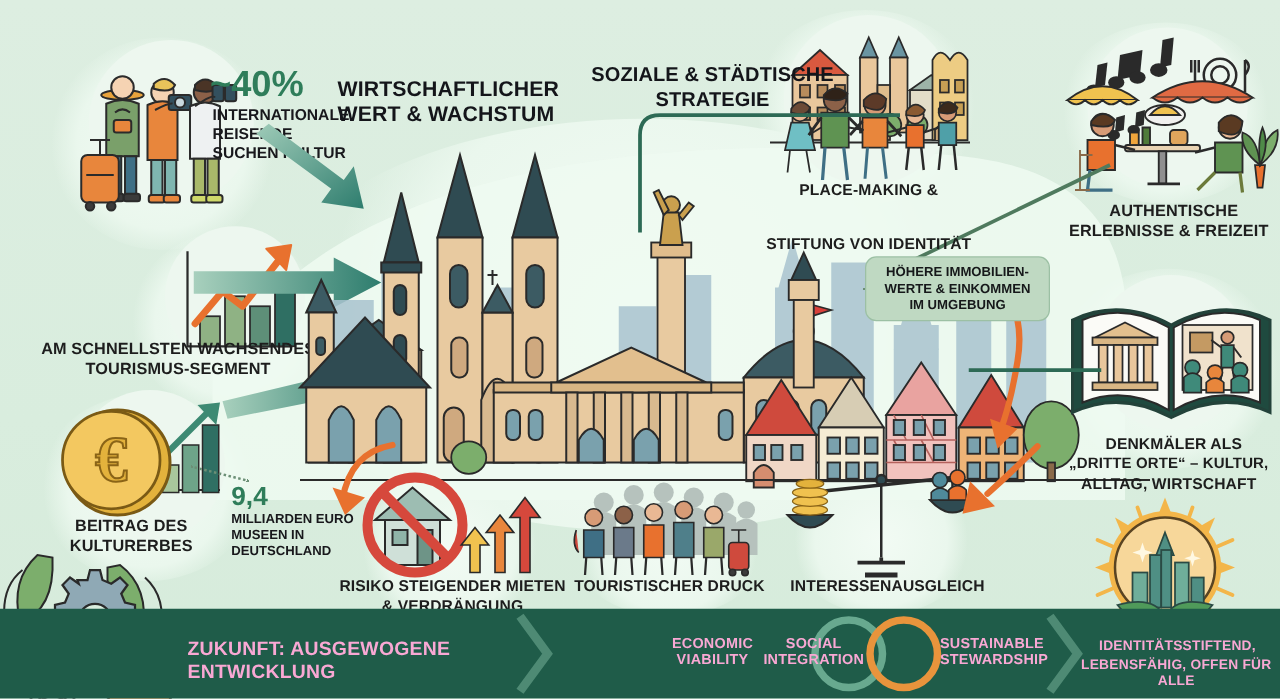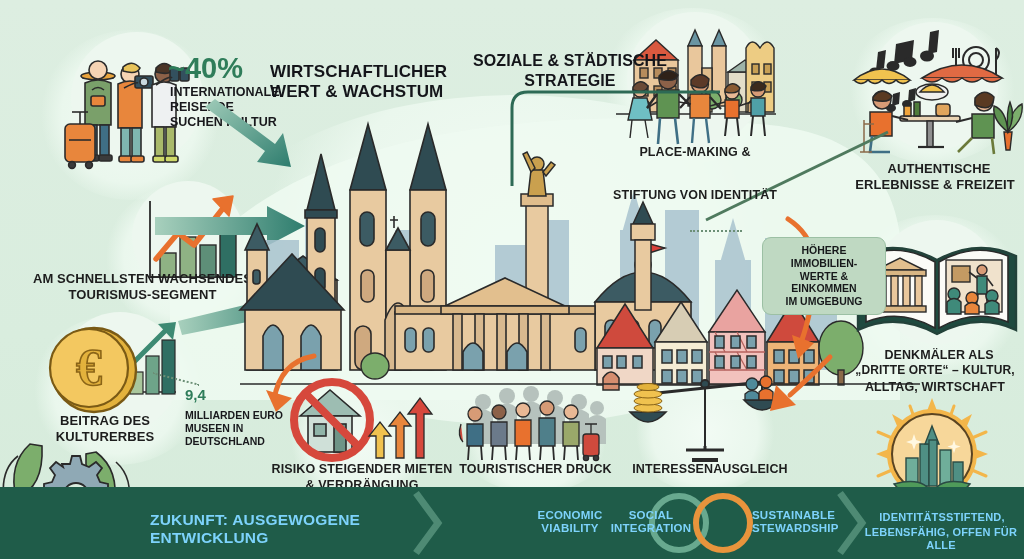--- a/index.html
+++ b/index.html
@@ -39,21 +39,21 @@
   
   #footer {
     position:absolute; left:0; bottom:0; width:1024px; height:72px;
     background:#1f5c49;
   }
   .chev {
     position:absolute; top:0; height:72px; width:34px;
     color:#4e8a74;
   }
   .foot-txt {
-    position:absolute; color:#7dd3fc; font-weight:800; text-transform:uppercase;
+    position:absolute; color:#f9a8d4; font-weight:800; text-transform:uppercase;
     text-align:center; line-height:1.14; letter-spacing:.2px;
   }
 
   
   .callout {
     position:absolute;
     background:#bfd9c2;
     border:1px solid #9cc0a4;
     border-radius:9px;
     color:#16181a;
@@ -178,21 +178,21 @@
 
     <ellipse cx="62" cy="60" rx="42" ry="42" fill="#e3b23c" stroke="#7a5a15" stroke-width="2.4"></ellipse>
     <ellipse cx="57" cy="58" rx="39" ry="39" fill="#f3c860" stroke="#7a5a15" stroke-width="2.2"></ellipse>
     <text x="57" y="75" font-family="Liberation Serif, serif" font-size="52" font-weight="700" text-anchor="middle" fill="#e3b23c" stroke="#8a6417" stroke-width="1.6">€</text>
   </svg>
 
   <div class="label" style="left:25px;top:414px;width:160px;font-size:13px;">BEITRAG DES</div>
   <div class="label" style="left:25px;top:430px;width:160px;font-size:13px;">KULTURERBES</div>
 
   <div class="dotted" style="left:152px;top:378px;width:48px;transform:rotate(14deg);"></div>
-  <div class="stat-num" style="position:absolute;left:185px;top:386px;font-size:15px;">9,4</div>
+  <div class="stat-num" style="position:absolute;left:185px;top:386px;font-size:21px;">9,4</div>
   <div class="stat-sub" style="position:absolute;left:185px;top:410px;font-size:10.5px;">MILLIARDEN EURO</div>
   <div class="stat-sub" style="position:absolute;left:185px;top:423px;font-size:10.5px;">MUSEEN IN</div>
   <div class="stat-sub" style="position:absolute;left:185px;top:436px;font-size:10.5px;">DEUTSCHLAND</div>
 
   <svg class="icon-wrap" style="left:205px;top:105px;" width="110" height="90">
     <defs>
       <linearGradient id="ag1" x1="0" y1="0" x2="1" y2="1">
         <stop offset="0%" stop-color="#9fcbb8"></stop>
           <stop offset="100%" stop-color="#2e7d6e"></stop>
       </linearGradient>
@@ -686,21 +686,21 @@
   <div class="label headline" style="left:420px;top:72px;width:300px;font-size:16px;">STRATEGIE</div>
   <div class="label" style="left:580px;top:160px;width:230px;font-size:12.5px;margin-top:28px;">STIFTUNG VON IDENTITÄT</div>
 
   <div class="label" style="left:855px;top:162px;width:168px;font-size:13px;">AUTHENTISCHE</div>
   <div class="label" style="left:845px;top:178px;width:180px;font-size:13px;">ERLEBNISSE &amp; FREIZEIT</div>
 
   <div class="label" style="left:855px;top:348px;width:168px;font-size:12.5px;">DENKMÄLER ALS</div>
   <div class="label" style="left:845px;top:364px;width:180px;font-size:12px;">„DRITTE ORTE“ – KULTUR,</div>
   <div class="label" style="left:845px;top:380px;width:180px;font-size:12.5px;">ALLTAG, WIRTSCHAFT</div>
 
-  <div class="callout" style="left:762px;top:205px;width:124px;margin-top:32px;">
+  <div class="callout" style="left:692px;top:205px;width:148px;">
     <div>HÖHERE IMMOBILIEN-</div>
     <div>WERTE &amp; EINKOMMEN</div>
     <div>IM UMGEBUNG</div>
   </div>
 
 
   <div class="label" style="left:262px;top:462px;width:200px;font-size:12.5px;">RISIKO STEIGENDER MIETEN</div>
   <div class="label" style="left:262px;top:478px;width:200px;font-size:12.5px;">&amp; VERDRÄNGUNG</div>
   <div class="label" style="left:448px;top:462px;width:175px;font-size:12.5px;">TOURISTISCHER DRUCK</div>
   <div class="label" style="left:625px;top:462px;width:170px;font-size:12.5px;">INTERESSENAUSGLEICH</div>

